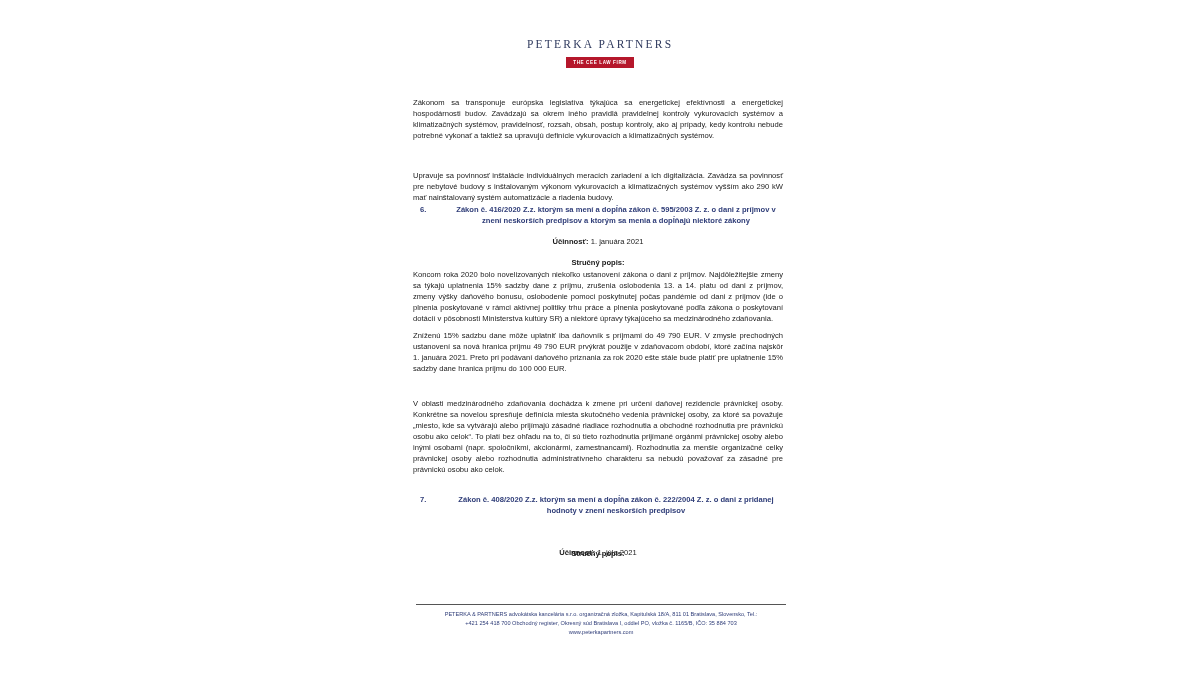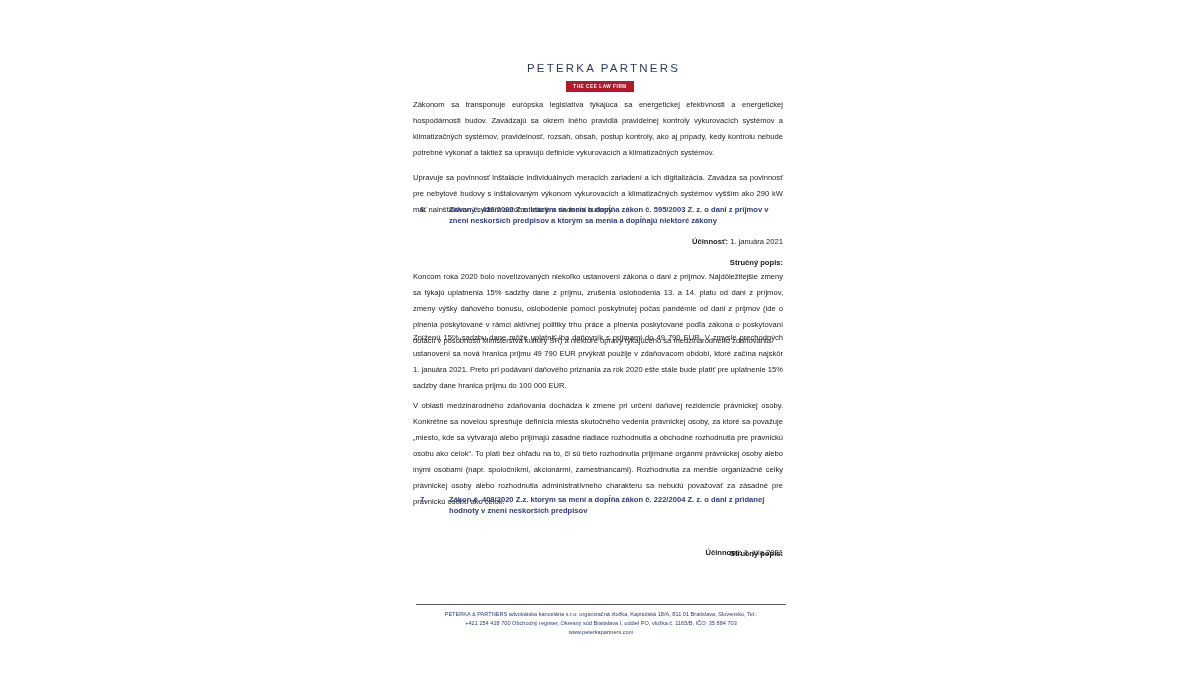--- a/index.html
+++ b/index.html
@@ -1,29 +1,29 @@
 <!DOCTYPE html>
 <html><head>
   <meta charset="utf-8">
   <style>
     html, body { margin: 0; padding: 0; background: #ffffff; }
     body { width: 1200px; height: 675px; position: relative; overflow: hidden;
            font-family: "Liberation Sans", sans-serif; color: #1a1a1a; }
     .logo { position: absolute; left: 527px; top: 38px; width: 146px; text-align: center; }
-    .logo-name { font-family: Liberation Sans, sans-serif; font-size: 11.5px; letter-spacing: 2.2px;
-                 color: #2f3a5e; font-weight: normal; white-space: nowrap; margin-top: 24px; }
+    .logo-name { font-family: Liberation Serif, serif; font-size: 11.5px; letter-spacing: 2.2px;
+                 color: #2f3a5e; font-weight: normal; white-space: nowrap; }
     .logo-tag { display: inline-block; margin-top: 6px; background: #b5172b; color: #fff;
                 font-size: 4.6px; letter-spacing: 0.6px; font-weight: bold; padding: 3px 7px; }
-    .p { position: absolute; left: 413px; width: 370px; font-size: 7.6px; line-height: 16px;
+    .p { position: absolute; left: 413px; width: 370px; font-size: 7.6px; line-height: 11px;
          text-align: justify; text-align-last: left; }
     .heading { position: absolute; left: 413px; width: 370px; font-size: 7.6px; line-height: 10.7px;
                color: #2f3d78; font-weight: bold; }
     .heading .num { position: absolute; left: 7px; top: 0; }
-    .heading .title { display: block; margin-left: 36px; margin-right: 0; text-align: left; }
-    .center-line { position: absolute; left: 413px; width: 370px; text-align: right;
+    .heading .title { display: block; margin-left: 36px; margin-right: 0; text-align: center; }
+    .center-line { position: absolute; left: 413px; width: 370px; text-align: center;
                    font-size: 7.6px; line-height: 10.7px; }
     .center-line b { font-weight: bold; }
     .footer-rule { position: absolute; left: 416px; top: 604px; width: 370px; height: 1px; background: #555; }
     .footer { position: absolute; left: 416px; top: 610px; width: 370px; text-align: center;
               font-size: 5.6px; line-height: 9.2px; color: #2f3d78; }
   </style>
 </head>
 <body>
 
 <div class="logo">

